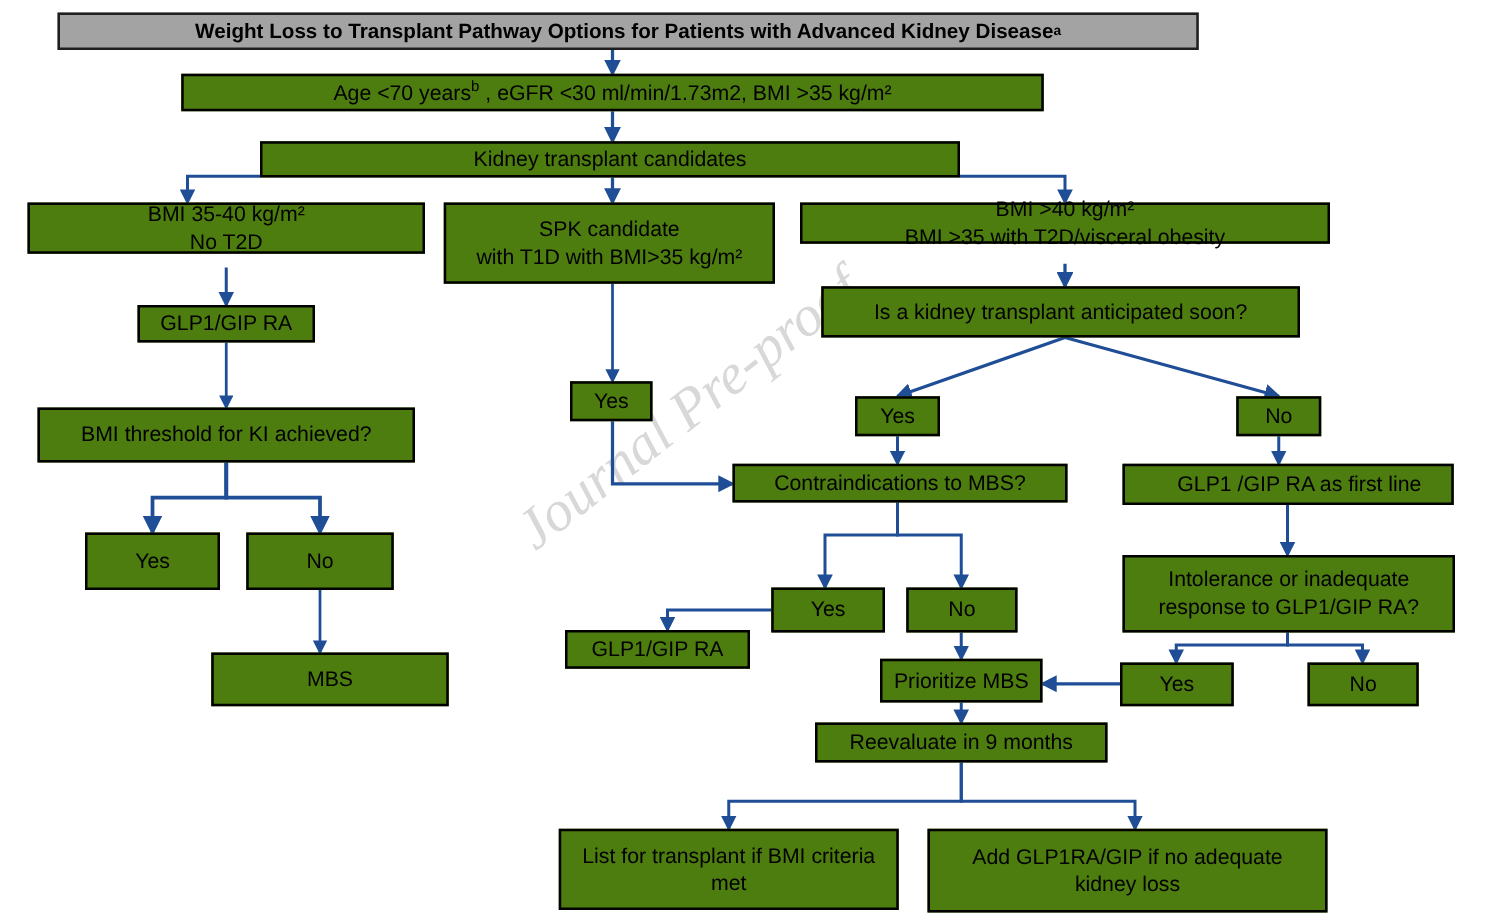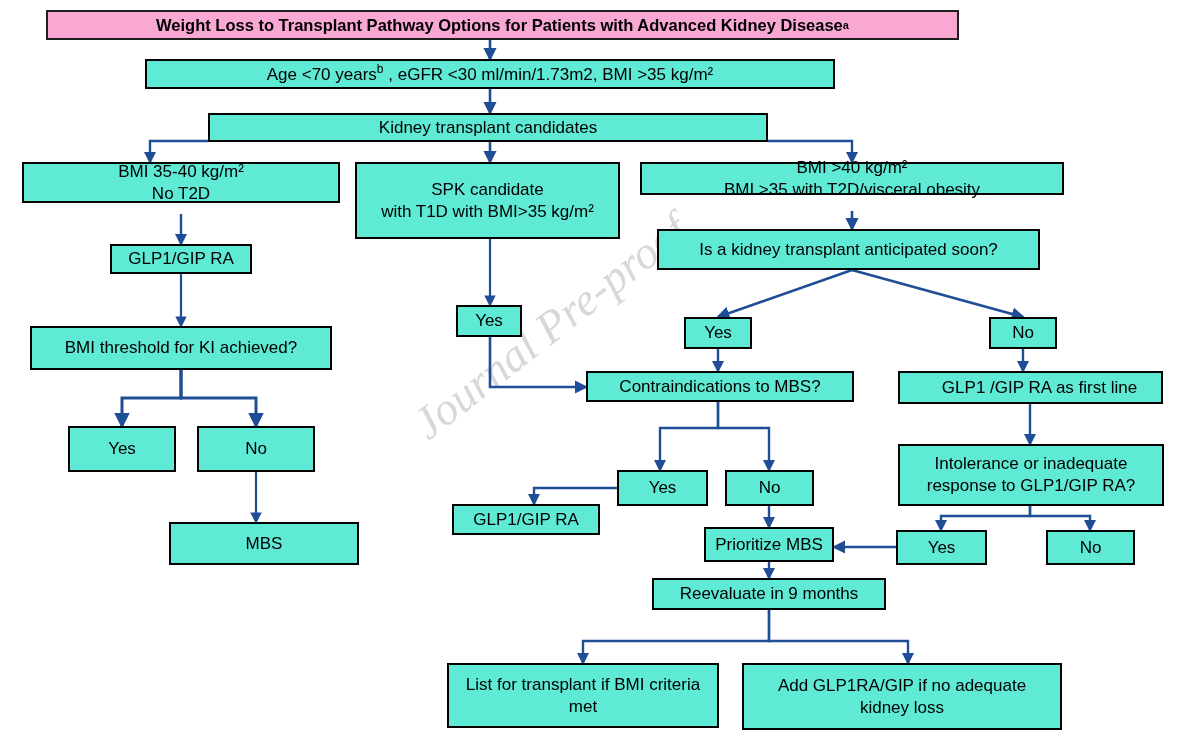--- a/index.html
+++ b/index.html
@@ -44,39 +44,39 @@
     pointer-events: none;
   }
   
   .node {
     position: absolute;
     box-sizing: border-box;
     display: flex;
     align-items: center;
     justify-content: center;
     text-align: center;
-    background: #5eead4;
+    background: #4d7c0f;
     border: 2px solid #000000;
     color: #000000;
     font-size: 17px;
     line-height: 1.28;
     padding: 2px 6px;
     z-index: 3;
   }
   .node .lbl { display: block; width: 100%; }
   .node .lbl-line { display: block; }
   
   #title-banner {
     position: absolute;
     left: 46px;
     top: 10px;
     width: 913px;
     height: 30px;
     box-sizing: border-box;
-    background: #f9a8d4;
+    background: #a3a3a3;
     border: 2px solid #1f1f1f;
     display: flex;
     align-items: center;
     justify-content: center;
     font-weight: bold;
     font-size: 16.5px;
     color: #000000;
     z-index: 3;
   }
   #title-banner sup { font-size: 11px; vertical-align: super; }
@@ -164,21 +164,21 @@
     <span class="lbl">Kidney transplant candidates</span>
   </div>
 
   <div class="node" style="left:22px; top:162px; width:318px; height:41px;">
     <span class="lbl">
       <span class="lbl-line">BMI 35-40 kg/m²</span>
       <span class="lbl-line">No T2D</span>
     </span>
   </div>
 
-  <div class="node" style="left:355px; top:162px; width:265px; height:77px;">
+  <div class="node" style="left:355px; top:162px; width:265px; height:65px;">
     <span class="lbl">
       <span class="lbl-line">SPK candidate</span>
       <span class="lbl-line">with T1D with BMI&gt;35 kg/m²</span>
     </span>
   </div>
 
   <div class="node" style="left:640px; top:162px; width:424px; height:33px;">
     <span class="lbl">
       <span class="lbl-line">BMI &gt;40 kg/m²</span>
       <span class="lbl-line">BMI &gt;35 with T2D/visceral obesity</span>

